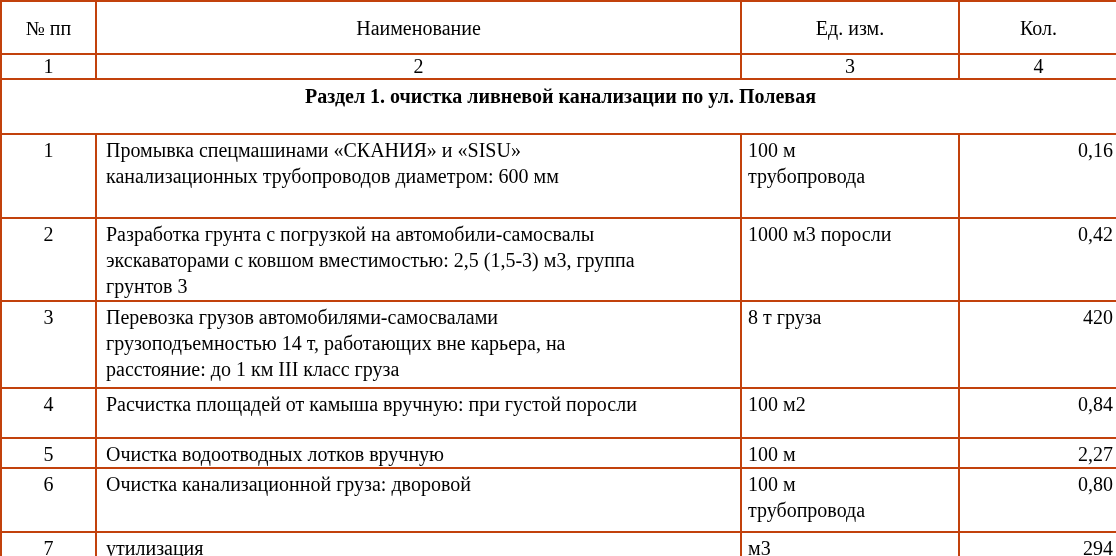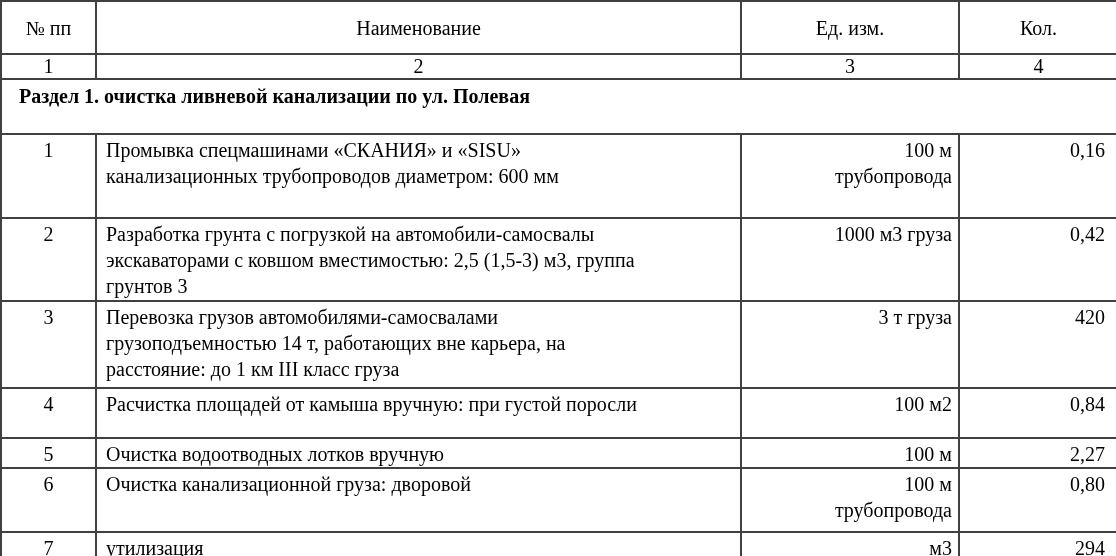--- a/index.html
+++ b/index.html
@@ -10,49 +10,49 @@
     background: #ffffff;
     color: #000000;
     font-family: "Liberation Serif", serif;
   }
   table.doc-table {
     border-collapse: collapse;
     table-layout: fixed;
     width: 1116px;
   }
   td, th {
-    border: 2px solid #404040;
+    border: 2px solid #c2410c;
     font-size: 20px;
     line-height: 26px;
     font-weight: normal;
     vertical-align: top;
     padding: 2px 6px 0 6px;
     white-space: pre-line;
     overflow: hidden;
   }
   tr.r-head th {
     vertical-align: middle;
     text-align: center;
     padding: 0 4px;
   }
   tr.r-nums td {
     text-align: center;
     line-height: 21px;
     padding-top: 1px;
   }
   tr.r-section td {
     font-weight: bold;
-    text-align: left;
-    padding-left: 17px;
+    text-align: center;
+    padding-left: 8px;
     padding-top: 3px;
   }
   .c-num  { text-align: center; }
   .c-name { text-align: left; padding-left: 9px; padding-right: 8px; }
-  .c-unit { text-align: right; }
-  .c-qty  { text-align: right; padding-right: 12px; }
+  .c-unit { text-align: left; }
+  .c-qty  { text-align: right; padding-right: 4px; }
   
   tr > *:last-child { border-right: none; }
   tr.r7 td { border-bottom: none; }
   tr.r-head    { height: 53px; }
   tr.r-nums    { height: 25px; }
   tr.r-section { height: 55px; }
   tr.r1 { height: 84px; }
   tr.r2 { height: 83px; }
   tr.r3 { height: 87px; }
   tr.r4 { height: 50px; }
@@ -92,29 +92,29 @@
 канализационных трубопроводов диаметром: 600 мм</td>
       <td class="c-unit">100 м
 трубопровода</td>
       <td class="c-qty">0,16</td>
     </tr>
     <tr class="r2">
       <td class="c-num">2</td>
       <td class="c-name">Разработка грунта с погрузкой на автомобили-самосвалы
 экскаваторами с ковшом вместимостью: 2,5 (1,5-3) м3, группа
 грунтов 3</td>
-      <td class="c-unit">1000 м3 груза</td>
+      <td class="c-unit">1000 м3 поросли</td>
       <td class="c-qty">0,42</td>
     </tr>
     <tr class="r3">
       <td class="c-num">3</td>
       <td class="c-name">Перевозка грузов автомобилями-самосвалами
 грузоподъемностью 14 т, работающих вне карьера, на
 расстояние: до 1 км III класс груза</td>
-      <td class="c-unit">3 т груза</td>
+      <td class="c-unit">8 т груза</td>
       <td class="c-qty">420</td>
     </tr>
     <tr class="r4">
       <td class="c-num">4</td>
       <td class="c-name">Расчистка площадей от камыша вручную: при густой поросли</td>
       <td class="c-unit">100 м2</td>
       <td class="c-qty">0,84</td>
     </tr>
     <tr class="r5">
       <td class="c-num">5</td>

